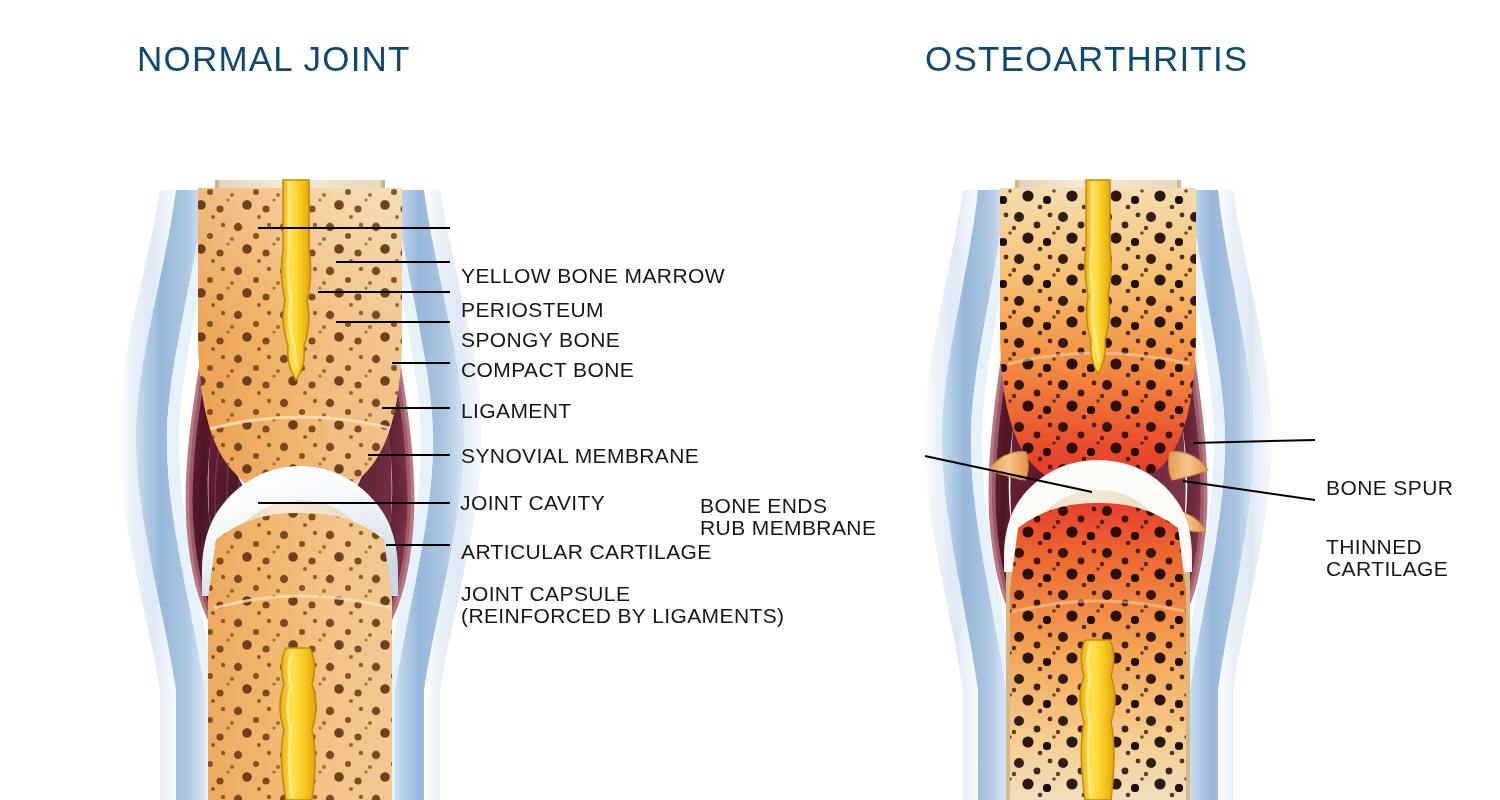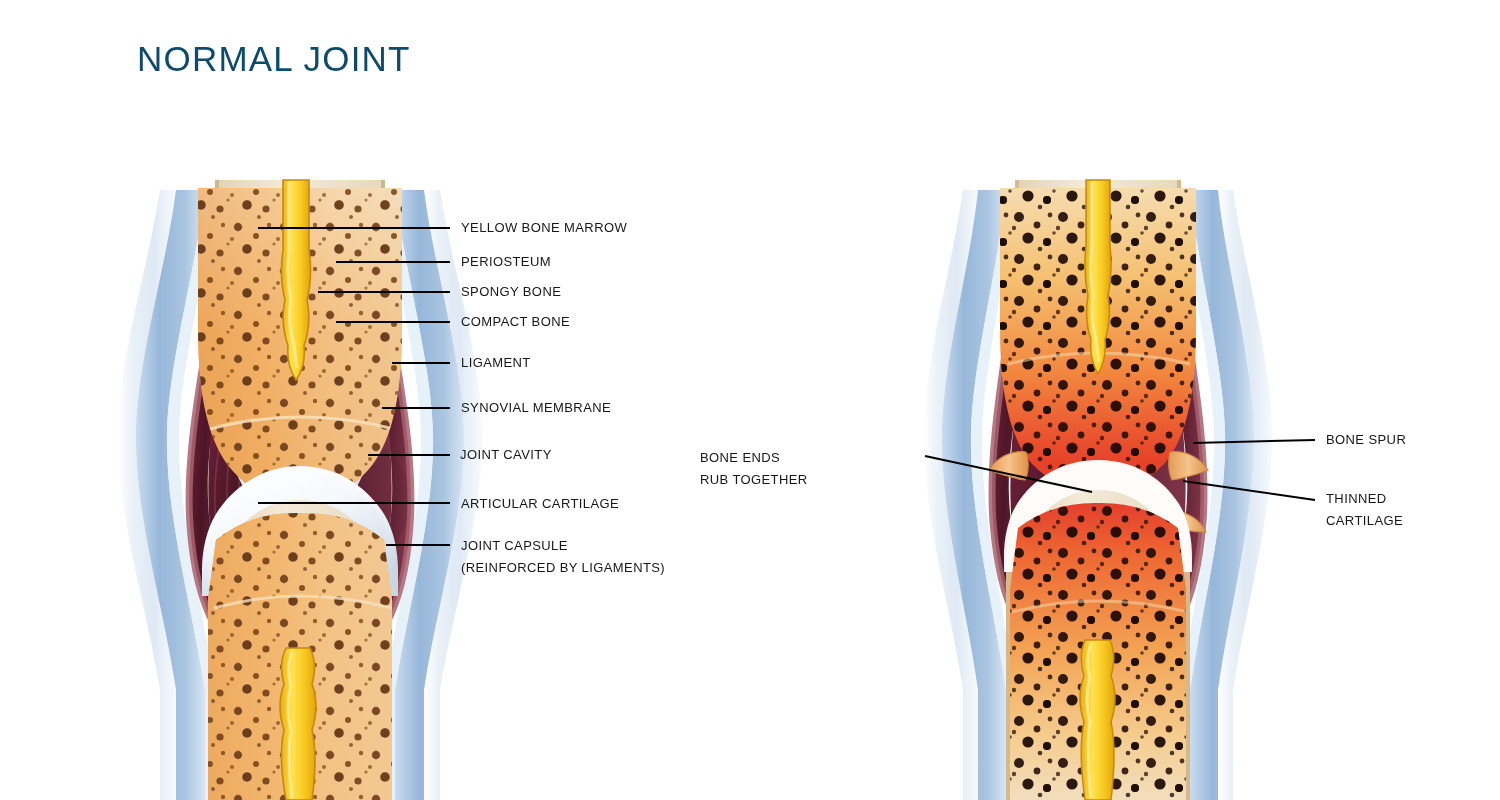--- a/index.html
+++ b/index.html
@@ -11,22 +11,22 @@
   }
   .stage{position:absolute;inset:0;width:1500px;height:800px;}
   .title{
     position:absolute;font-size:35px;letter-spacing:1.2px;
     font-weight:400;color:#0c4a6e;white-space:nowrap;
   }
   #title-left{left:137px;top:39px;}
   #title-right{left:925px;top:39px;}
 
   .label{
-    position:absolute;font-size:13px;letter-spacing:0.4px;
-    line-height:22px;color:#17171a;white-space:pre;font-weight:400;
+    position:absolute;font-size:21px;letter-spacing:0.4px;
+    line-height:22px;color:#17171a;white-space:pre;font-weight:400;margin-top:48px;
   }
   .label.right-align{text-align:left;}
 
   svg.art{position:absolute;left:0;top:0;width:1500px;height:800px;overflow:visible;}
   .leader{stroke:#000000;stroke-width:2;fill:none;stroke-linecap:butt;}
 </style>
 </head>
 <body>
 
 <div class="stage">
@@ -370,32 +370,33 @@
     </g>
 
     <g>
       <line class="leader" x1="925" y1="456" x2="1092" y2="492"></line>
       <line class="leader" x1="1193" y1="443" x2="1315" y2="440"></line>
       <line class="leader" x1="1183" y1="481" x2="1315" y2="500"></line>
     </g>
   </svg>
 
   <div class="title" id="title-left">NORMAL JOINT</div>
+  <div class="title" id="title-right">OSTEOARTHRITIS</div>
 
   <div class="label" style="left:461px;top:217px;">YELLOW BONE MARROW</div>
   <div class="label" style="left:461px;top:251px;">PERIOSTEUM</div>
   <div class="label" style="left:461px;top:281px;">SPONGY BONE</div>
   <div class="label" style="left:461px;top:311px;">COMPACT BONE</div>
   <div class="label" style="left:461px;top:352px;">LIGAMENT</div>
   <div class="label" style="left:461px;top:397px;">SYNOVIAL MEMBRANE</div>
   <div class="label" style="left:460px;top:444px;text-align:right;">JOINT CAVITY</div>
   <div class="label" style="left:461px;top:493px;">ARTICULAR CARTILAGE</div>
   <div class="label" style="left:461px;top:535px;">JOINT CAPSULE</div>
   <div class="label" style="left:461px;top:557px;text-align:right;">(REINFORCED BY LIGAMENTS)</div>
 
   <div class="label right-align" style="left:700px;top:447px;width:215px;">BONE ENDS</div>
-  <div class="label right-align" style="left:700px;top:469px;width:215px;">RUB TOGETHER</div>
+  <div class="label right-align" style="left:700px;top:469px;width:215px;">RUB MEMBRANE</div>
 
   <div class="label" style="left:1326px;top:429px;">BONE SPUR</div>
   <div class="label" style="left:1326px;top:488px;">THINNED</div>
   <div class="label" style="left:1326px;top:510px;">CARTILAGE</div>
 
 </div>
 
 </body></html>

